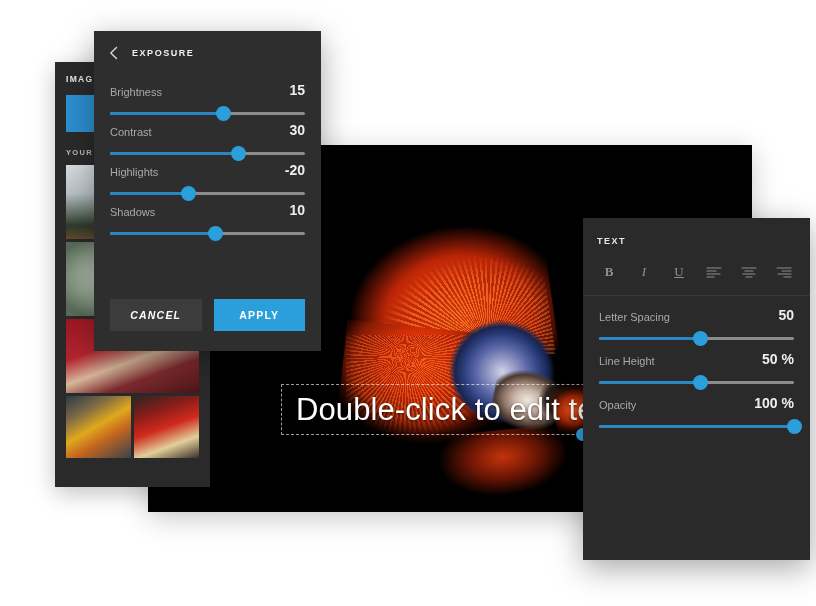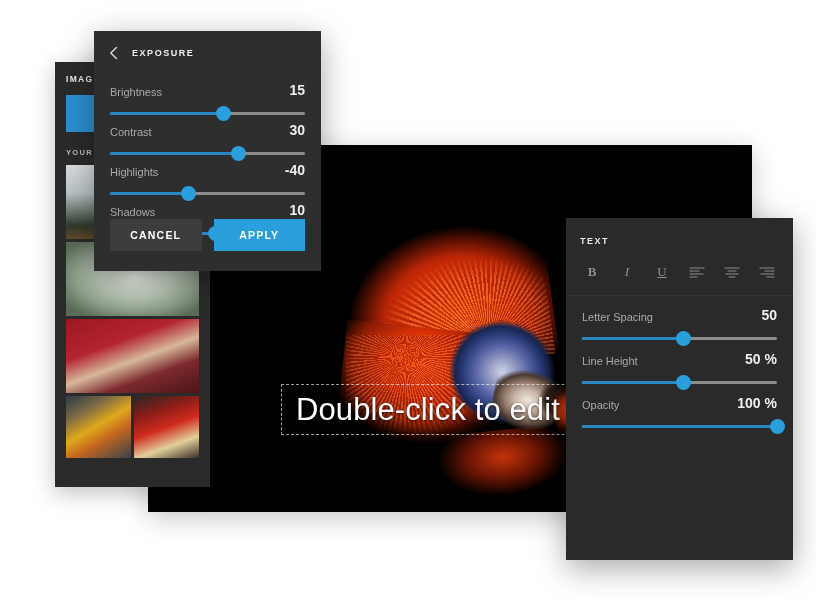--- a/index.html
+++ b/index.html
@@ -127,21 +127,21 @@
   .thumb-row{display:flex;gap:3px;margin-bottom:3px;}
   .thumb-half{width:65px;height:62px;background:#3a3a3a;}
   .t-mountain{background:linear-gradient(180deg,#d9dde0 0%,#b9c2c6 38%,#6d7b72 62%,#2f3a2c 82%,#63492c 100%);}
   .t-succulent{background:radial-gradient(ellipse at 52% 48%,#e9ede6 0%,#b9c6b6 36%,#8fa08c 60%,#5a6b58 86%);}
   .t-redgirl{background:linear-gradient(160deg,#9c1721 0%,#b32430 34%,#d6b79a 54%,#7d2a2e 72%,#4a1417 100%);}
   .t-taxi{background:linear-gradient(150deg,#2b3a46 0%,#7d6b45 26%,#e0a81c 48%,#c4661f 66%,#39424b 100%);}
   .t-car{background:linear-gradient(160deg,#2b2622 0%,#8d1d18 28%,#cf2a1d 50%,#e2cf9a 74%,#3a2f28 100%);}
 
   
   .exposure{
-    position:absolute;left:94px;top:31px;width:227px;height:240px;
+    position:absolute;left:94px;top:31px;width:227px;height:320px;
     background:#2e2e2e;
     box-shadow:0 8px 30px rgba(0,0,0,.35);
   }
   .exp-head{display:flex;align-items:center;height:44px;padding-left:13px;}
   .exp-back{width:14px;height:14px;margin-right:11px;display:block;}
   .exp-title{color:#f0f0f0;font-size:9px;letter-spacing:1.55px;font-weight:700;}
 
   .slider-block{padding:0 16px;margin-top:7px;}
   .slider-row{display:flex;justify-content:space-between;align-items:flex-end;}
   .slider-label{color:#a9a9a9;font-size:11px;}
@@ -152,26 +152,26 @@
     position:absolute;top:-6px;width:15px;height:15px;margin-left:-7.5px;
     border-radius:50%;background:#2b9fdc;
   }
 
   .exp-buttons{position:absolute;left:16px;right:16px;bottom:20px;display:flex;gap:12px;}
   .btn{
     height:32px;flex:1;display:flex;align-items:center;justify-content:center;
     font-size:10.5px;letter-spacing:1.2px;font-weight:700;color:#fff;
     cursor:pointer;user-select:none;
   }
-  .btn-cancel{background:#3c3c3c;}
+  .btn-cancel{background:#3c3c3c;font-style:italic;}
   .btn-apply{background:#2b9fdc;}
 
   
   .textpanel{
-    position:absolute;left:566px;top:218px;width:227px;height:342px;
+    position:absolute;left:583px;top:218px;width:227px;height:342px;
     background:#2a2a2a;
     box-shadow:0 8px 30px rgba(0,0,0,.35);
   }
   .tp-head{color:#e8e8e8;font-size:9px;letter-spacing:1.5px;font-weight:700;padding:18px 0 0 14px;}
   .tp-toolbar{
     display:flex;justify-content:space-between;align-items:center;
     padding:16px 16px 0 16px;
   }
   .tp-tool{
     width:20px;height:20px;display:flex;align-items:center;justify-content:center;
@@ -265,21 +265,21 @@
       </div>
       <div class="track">
         <div class="fill" style="width: 66%;"></div>
         <div class="knob" style="left: 66%;"></div>
       </div>
     </div>
 
     <div class="slider-block">
       <div class="slider-row">
         <span class="slider-label">Highlights</span>
-        <span class="slider-val">-40</span>
+        <span class="slider-val">-20</span>
       </div>
       <div class="track">
         <div class="fill" style="width: 40%;"></div>
         <div class="knob" style="left: 40%;"></div>
       </div>
     </div>
 
     <div class="slider-block">
       <div class="slider-row">
         <span class="slider-label">Shadows</span>

